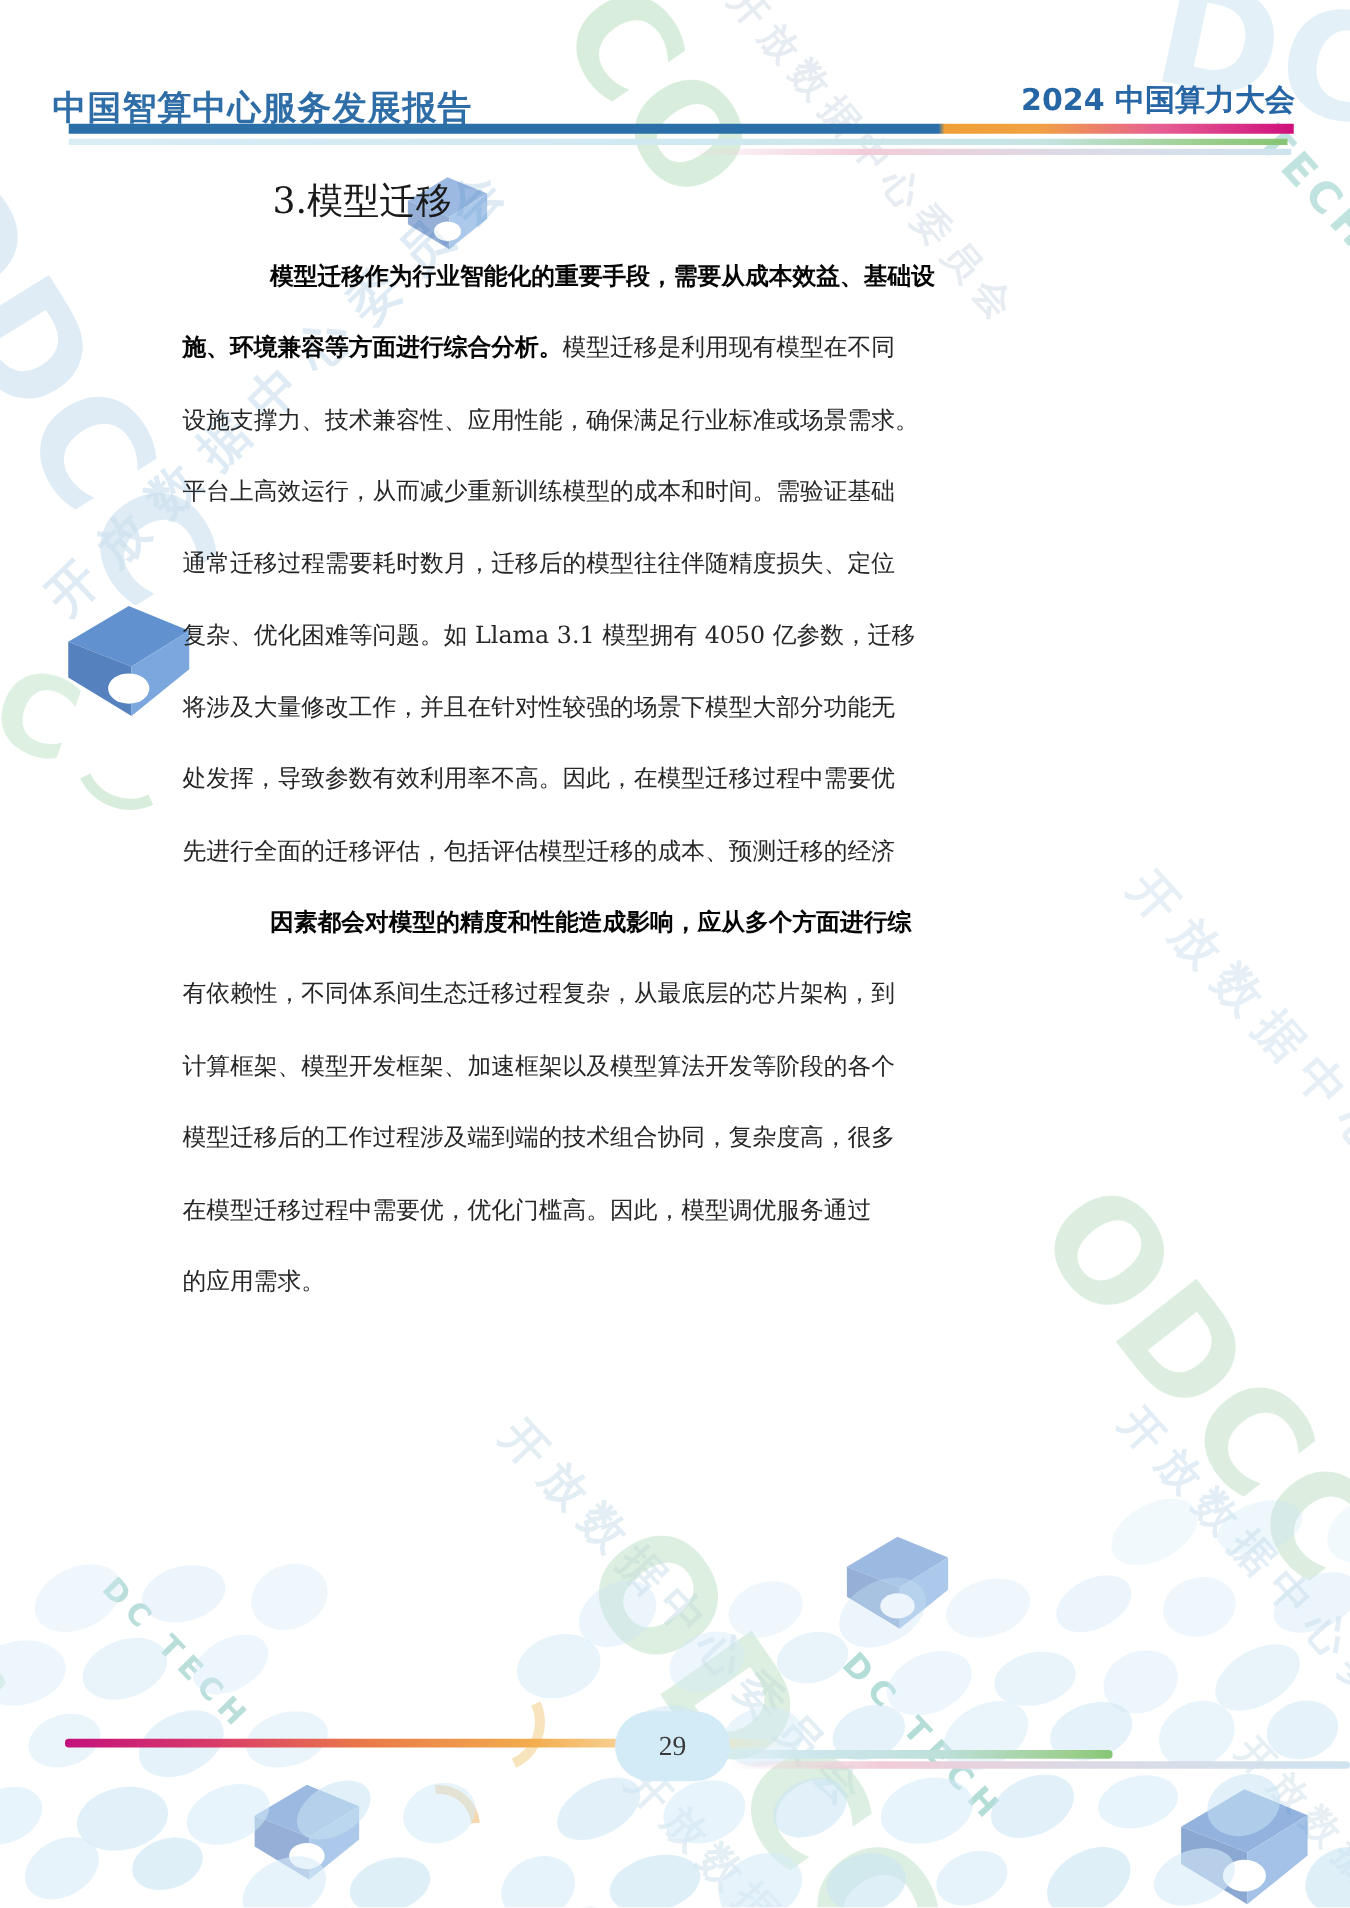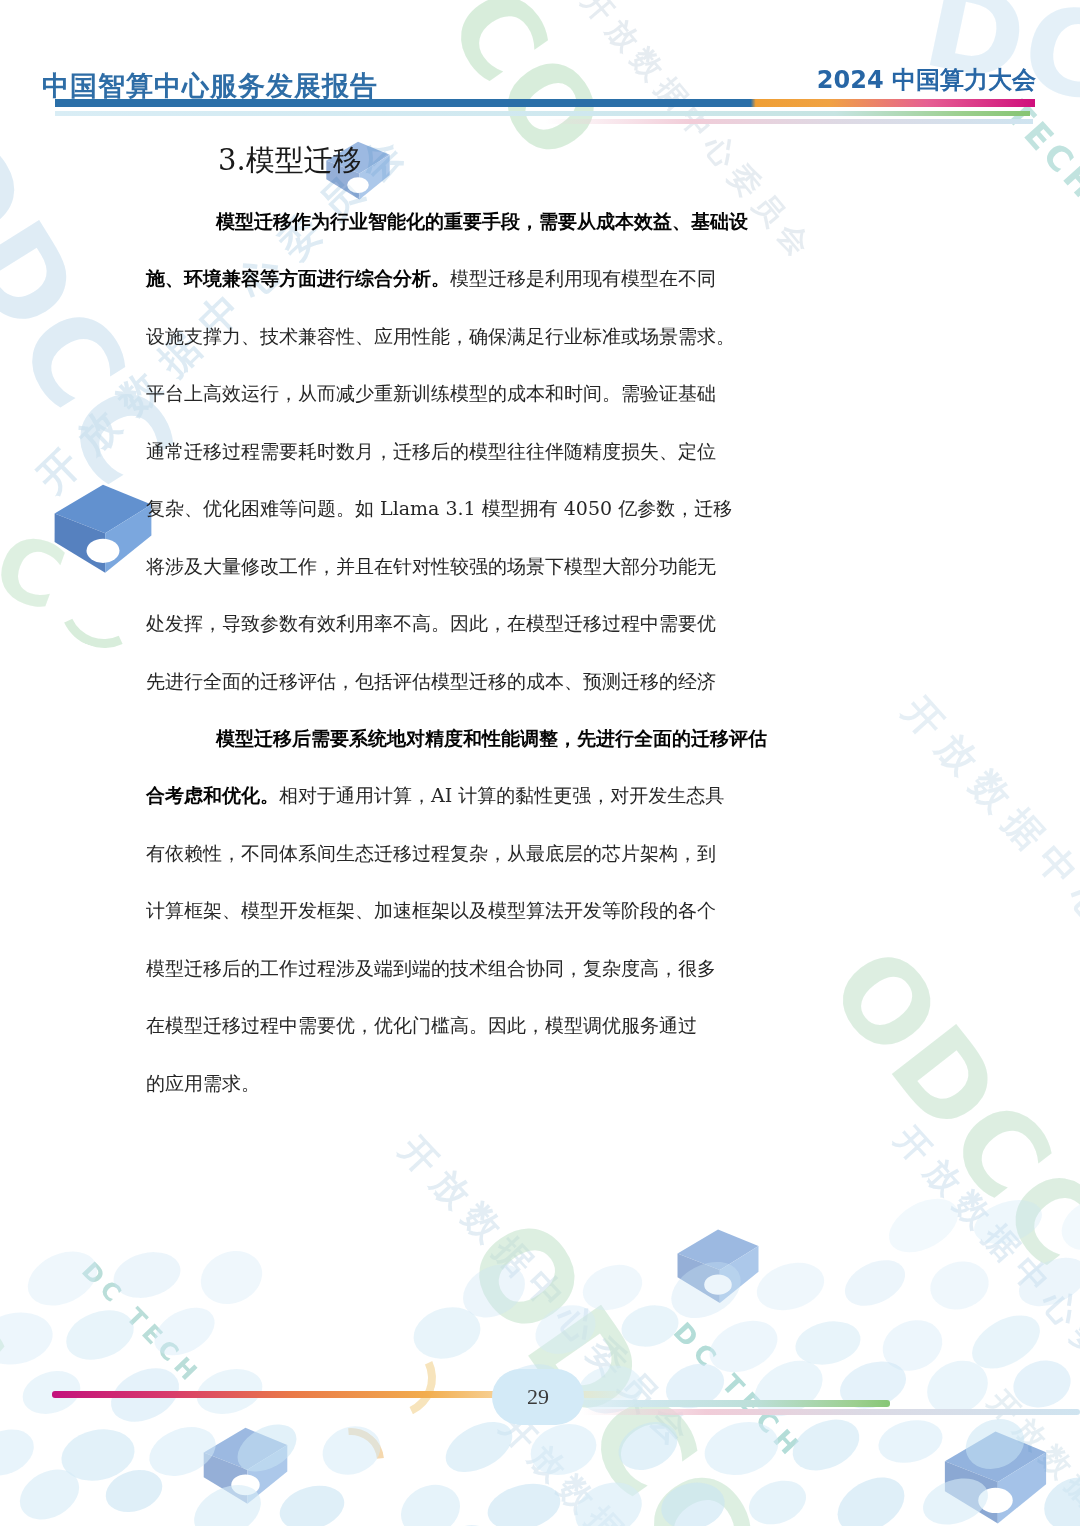--- a/index.html
+++ b/index.html
@@ -179,22 +179,21 @@
     <div id="body-text">
         <div class="line indent"><b>模型迁移作为行业智能化的重要手段，需要从成本效益、基础设</b></div>
         <div class="line"><b>施、环境兼容等方面进行综合分析。</b><span>模型迁移是利用现有模型在不同</span></div>
         <div class="line"><span>设施支撑力、技术兼容性、应用性能，确保满足行业标准或场景需求。</span></div>
         <div class="line"><span>平台上高效运行，从而减少重新训练模型的成本和时间。需验证基础</span></div>
         <div class="line"><span>通常迁移过程需要耗时数月，迁移后的模型往往伴随精度损失、定位</span></div>
         <div class="line"><span>复杂、优化困难等问题。如 Llama 3.1 模型拥有 4050 亿参数，迁移</span></div>
         <div class="line"><span>将涉及大量修改工作，并且在针对性较强的场景下模型大部分功能无</span></div>
         <div class="line"><span>处发挥，导致参数有效利用率不高。因此，在模型迁移过程中需要优</span></div>
         <div class="line"><span>先进行全面的迁移评估，包括评估模型迁移的成本、预测迁移的经济</span></div>
-        <div class="line indent"><b>模型迁移后需要系统地对精度和性能调整，先进行全面的迁移评估</b></div>
-        <div class="line"><b>合考虑和优化。</b><span>相对于通用计算，AI 计算的黏性更强，对开发生态具</span></div>
+        <div class="line indent"><b>因素都会对模型的精度和性能造成影响，应从多个方面进行综</b></div>
         <div class="line"><span>有依赖性，不同体系间生态迁移过程复杂，从最底层的芯片架构，到</span></div>
         <div class="line"><span>计算框架、模型开发框架、加速框架以及模型算法开发等阶段的各个</span></div>
         <div class="line"><span>模型迁移后的工作过程涉及端到端的技术组合协同，复杂度高，很多</span></div>
         <div class="line"><span>在模型迁移过程中需要优，优化门槛高。因此，模型调优服务通过</span></div>
         <div class="line"><span>的应用需求。</span></div>
       </div>
   </main>
 
   <footer>
     <div class="fbar fbar1"></div>

